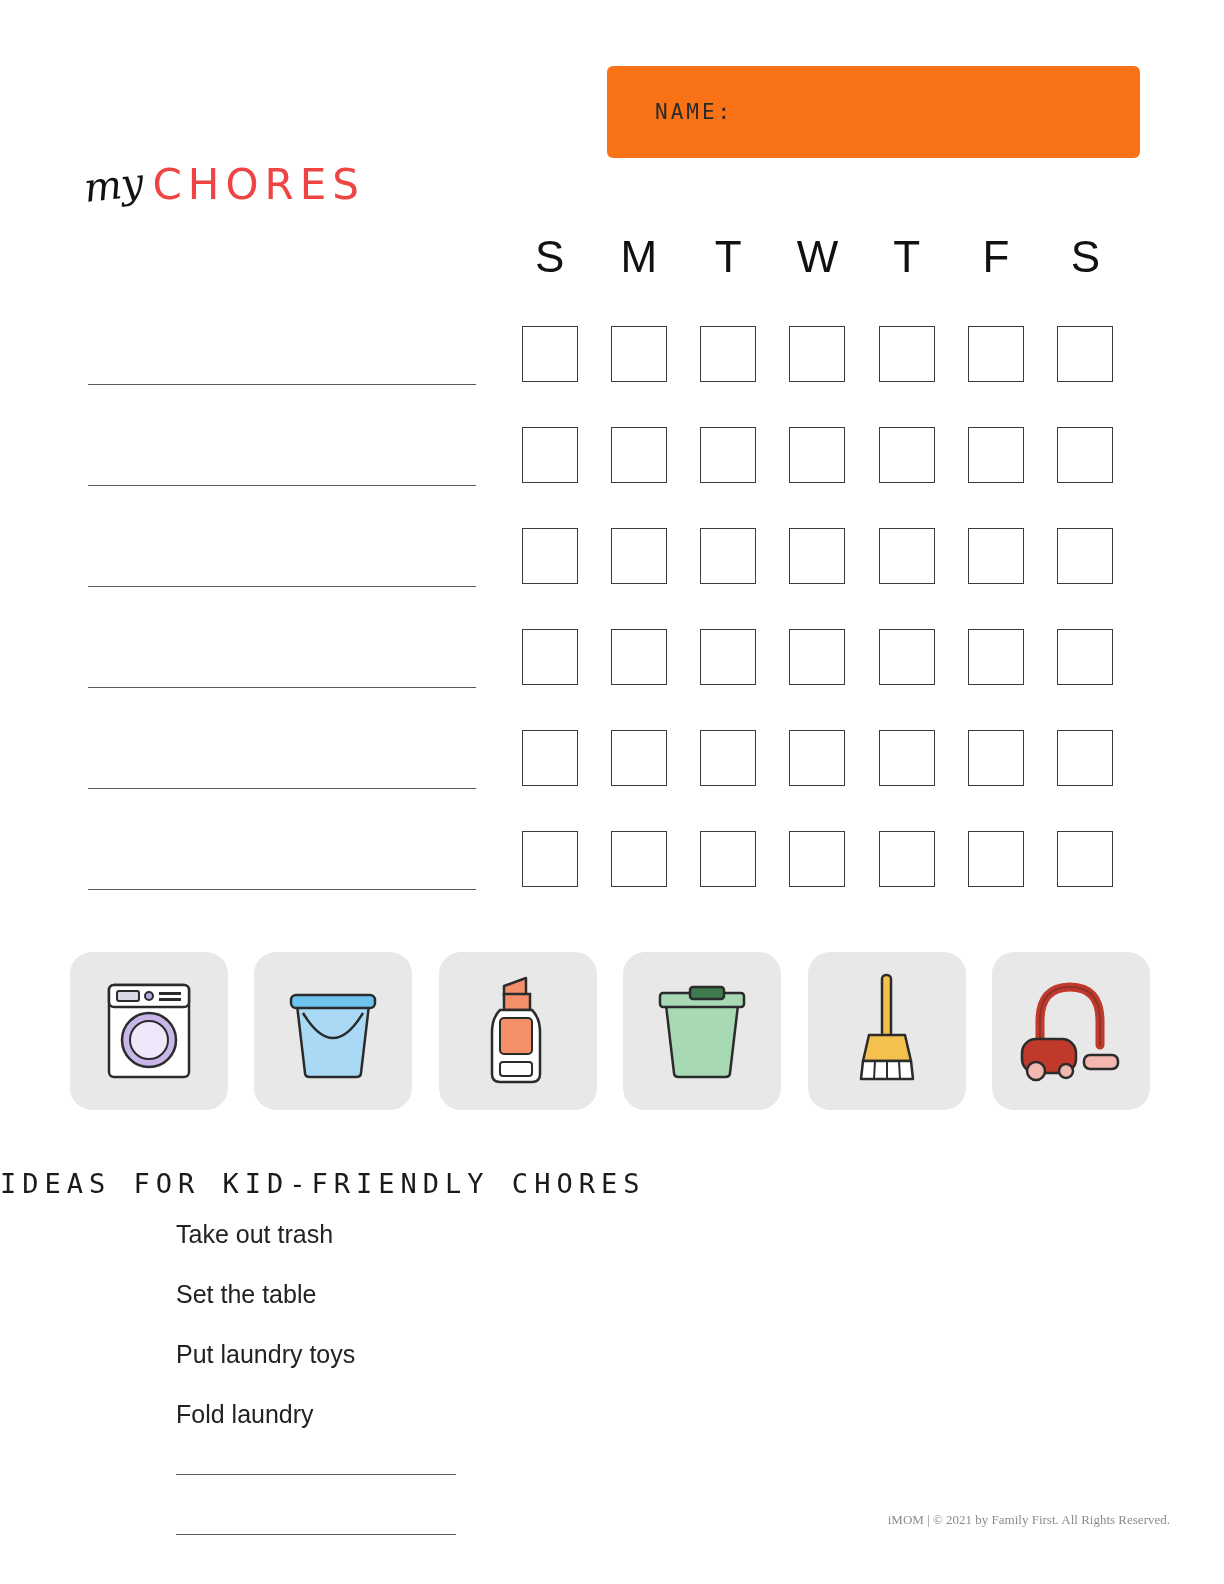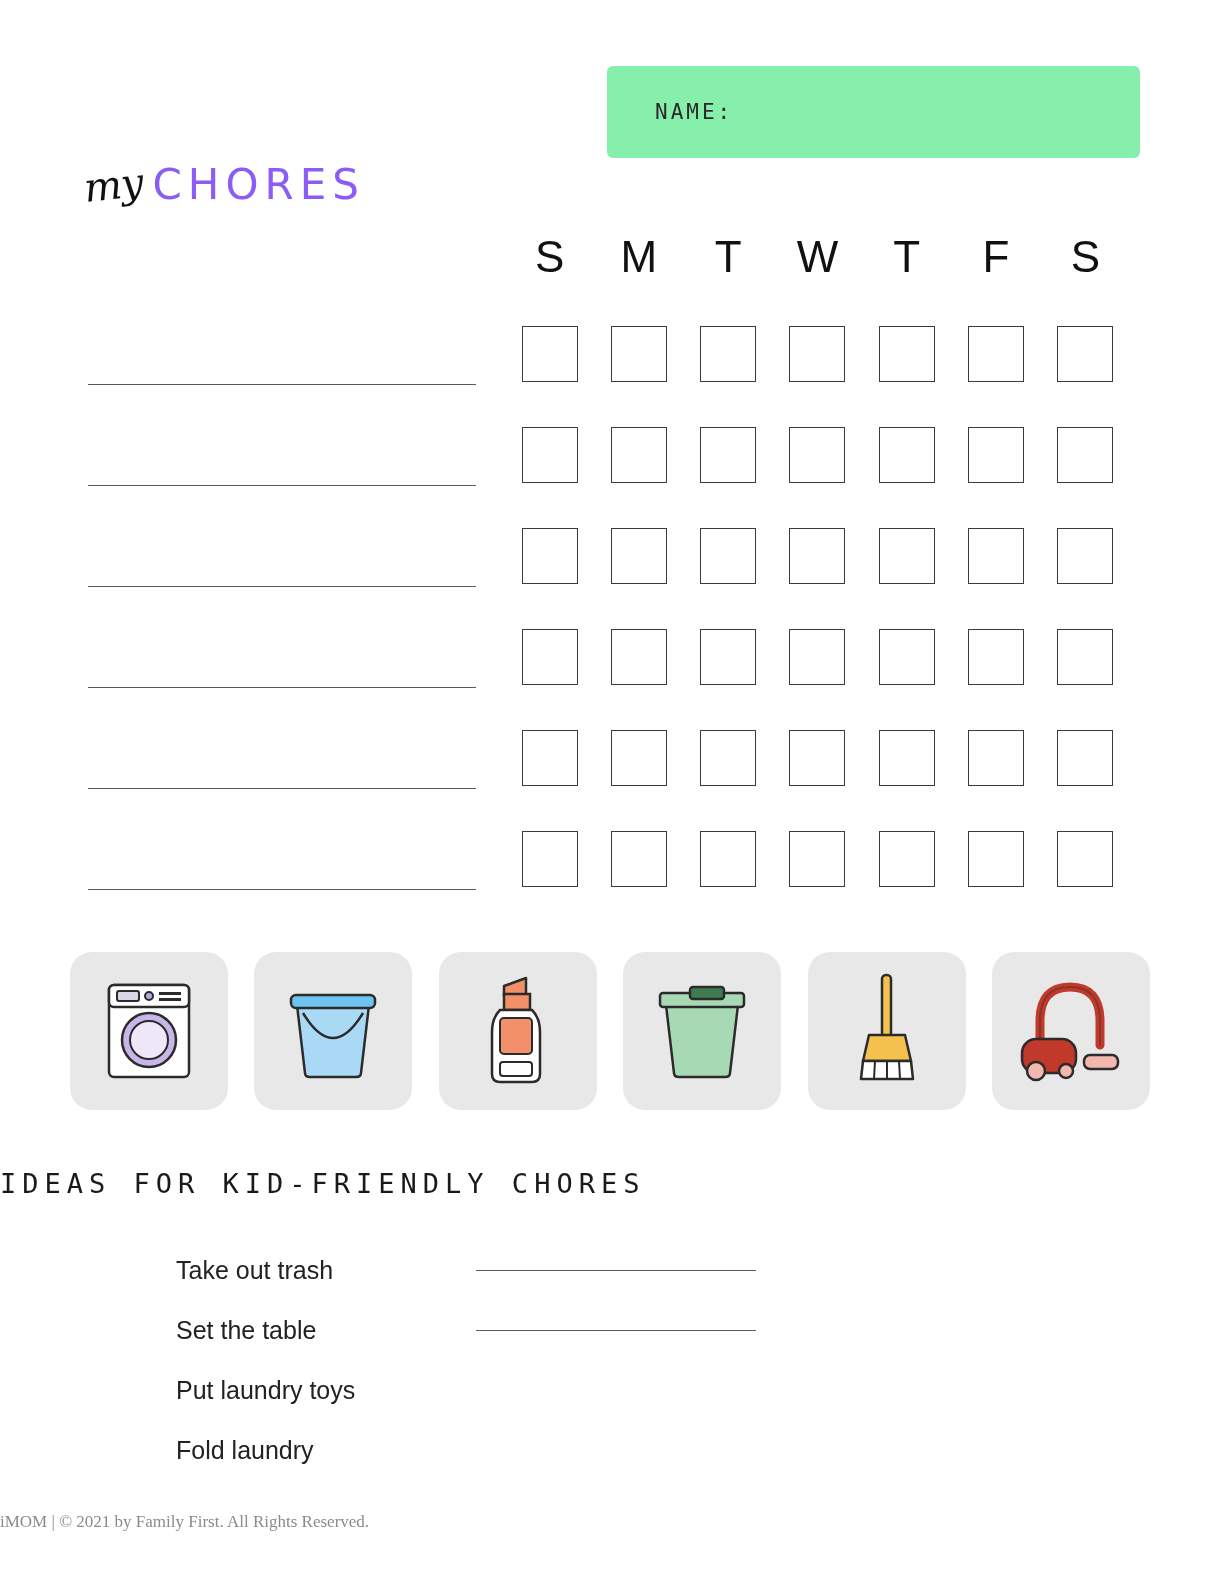--- a/index.html
+++ b/index.html
@@ -13,21 +13,21 @@
     font-family: "Liberation Sans", sans-serif;
     color: #1d1d1d;
     overflow: hidden;
   }
 
   
   #name-box {
     position: absolute;
     left: 607px; top: 66px;
     width: 533px; height: 92px;
-    background: #86efac;
+    background: #f97316;
     border-radius: 6px;
   }
   #name-label {
     position: absolute;
     left: 48px; top: 34px;
     font-family: "DejaVu Sans Mono", monospace;
     font-size: 21px;
     letter-spacing: 3px;
     color: #2a2a2a;
   }
@@ -46,21 +46,21 @@
     color: #111;
     transform: rotate(-6deg);
     letter-spacing: -1px;
     margin-right: 10px;
   }
   #title-chores {
     font-family: "DejaVu Sans", sans-serif;
     font-size: 42px;
     letter-spacing: 6px;
     font-weight: 400;
-    color: #8b5cf6;
+    color: #ef4444;
   }
 
   
   #day-header {
     position: absolute;
     left: 505px; top: 232px;
     width: 625px;
     display: flex;
   }
   #day-header .day {
@@ -130,23 +130,24 @@
     text-align: left;
     font-family: "DejaVu Sans Mono", monospace;
     font-size: 27px;
     letter-spacing: 6px;
     color: #1a1a1a;
   }
 
   
   #ideas-cols {
     position: absolute;
-    left: 176px; top: 1240px;
+    left: 176px; top: 1204px;
     width: 960px;
     display: flex;
+    flex-direction: column;
   }
   .ideas-col { width: 300px; }
   .idea-item {
     height: 60px;
     font-size: 25px;
     color: #222;
     display: flex;
     align-items: center;
   }
   .idea-blank {
@@ -158,23 +159,23 @@
     display: block;
     width: 280px;
     border-bottom: 1.6px solid #5a5a5a;
   }
 
   
   #footer {
     position: absolute;
     left: 0; top: 1512px;
     width: 1170px;
-    text-align: left;
+    text-align: right;
     font-family: "Liberation Serif", serif;
-    font-size: 17px;
+    font-size: 13px;
     color: #8b8b8b;
   }
 </style>
 </head>
 <body>
 
 <div id="name-box">
   <div id="name-label">NAME:</div>
 </div>
 

